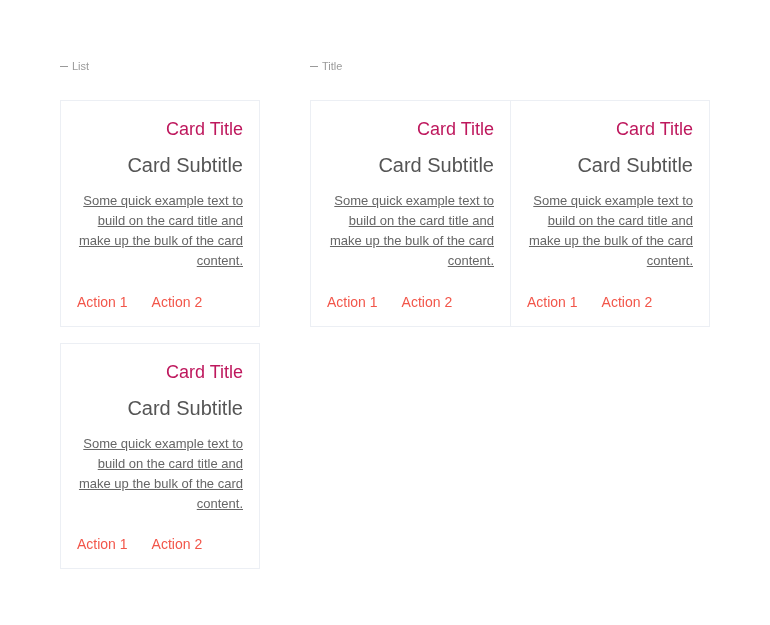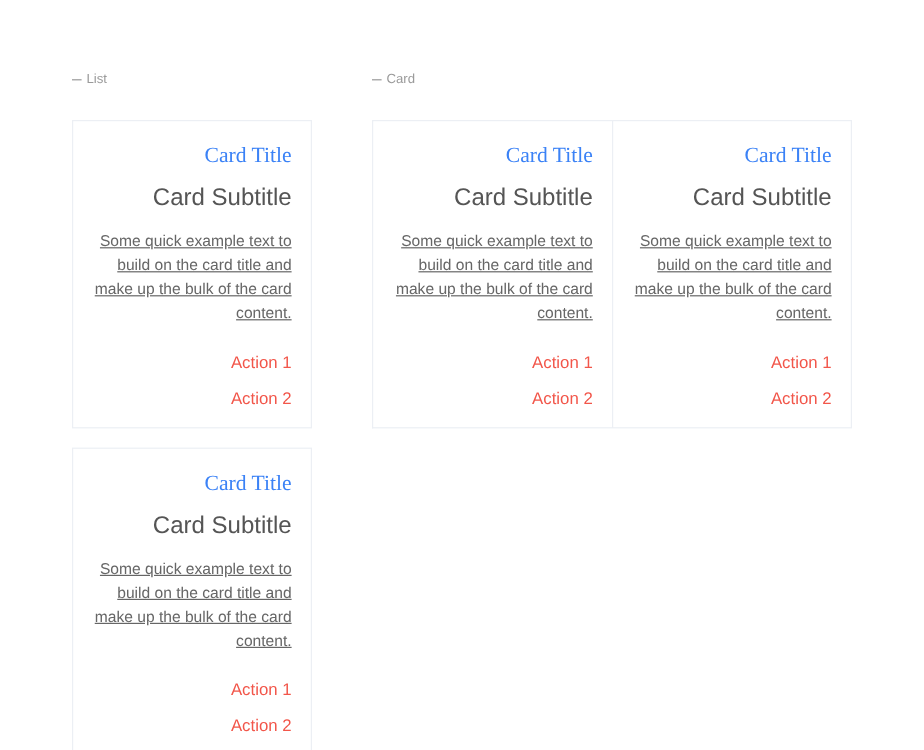--- a/index.html
+++ b/index.html
@@ -38,42 +38,40 @@
 
   .card {
     border: 1px solid #eceff4;
     background: #fff;
     padding: 18px 16px 16px 16px;
   }
   .card + .card.stack { margin-top: 16px; }
 
   .card-title {
     font-size: 18px;
-    color: #3b82f6;
+    color: #be185d;
     font-weight: 400;
     margin: 0 0 14px 0;
-    font-family: Liberation Serif, serif;
   }
   .card-subtitle {
     font-size: 20px;
     color: #555;
     font-weight: 400;
     margin: 0 0 14px 0;
   }
   .card-text {
     font-size: 13px;
     line-height: 1.55;
     color: #666;
     margin: 0 0 22px 0;
     text-decoration: underline;
   }
   .actions {
     display: flex;
-    gap: 14px;
-    flex-direction: column;
+    gap: 24px;
   }
   .action {
     color: #f2564a;
     font-size: 14px;
     cursor: pointer;
     text-decoration: none;
   }
 
   .group-row {
     display: flex;
@@ -113,21 +111,21 @@
       <div class="actions">
         <a class="action">Action 1</a>
         <a class="action">Action 2</a>
       </div>
     </div>
   </div>
 
   <div class="col col-group">
     <div class="sec-label">
       <span class="dash"></span>
-      <span>Card</span>
+      <span>Title</span>
     </div>
 
     <div class="group-row">
       <div class="card">
         <h3 class="card-title">Card Title</h3>
         <h3 class="card-subtitle">Card Subtitle</h3>
         <p class="card-text">Some quick example text to build on the card title and make up the bulk of the card content.</p>
         <div class="actions">
           <a class="action">Action 1</a>
           <a class="action">Action 2</a>

